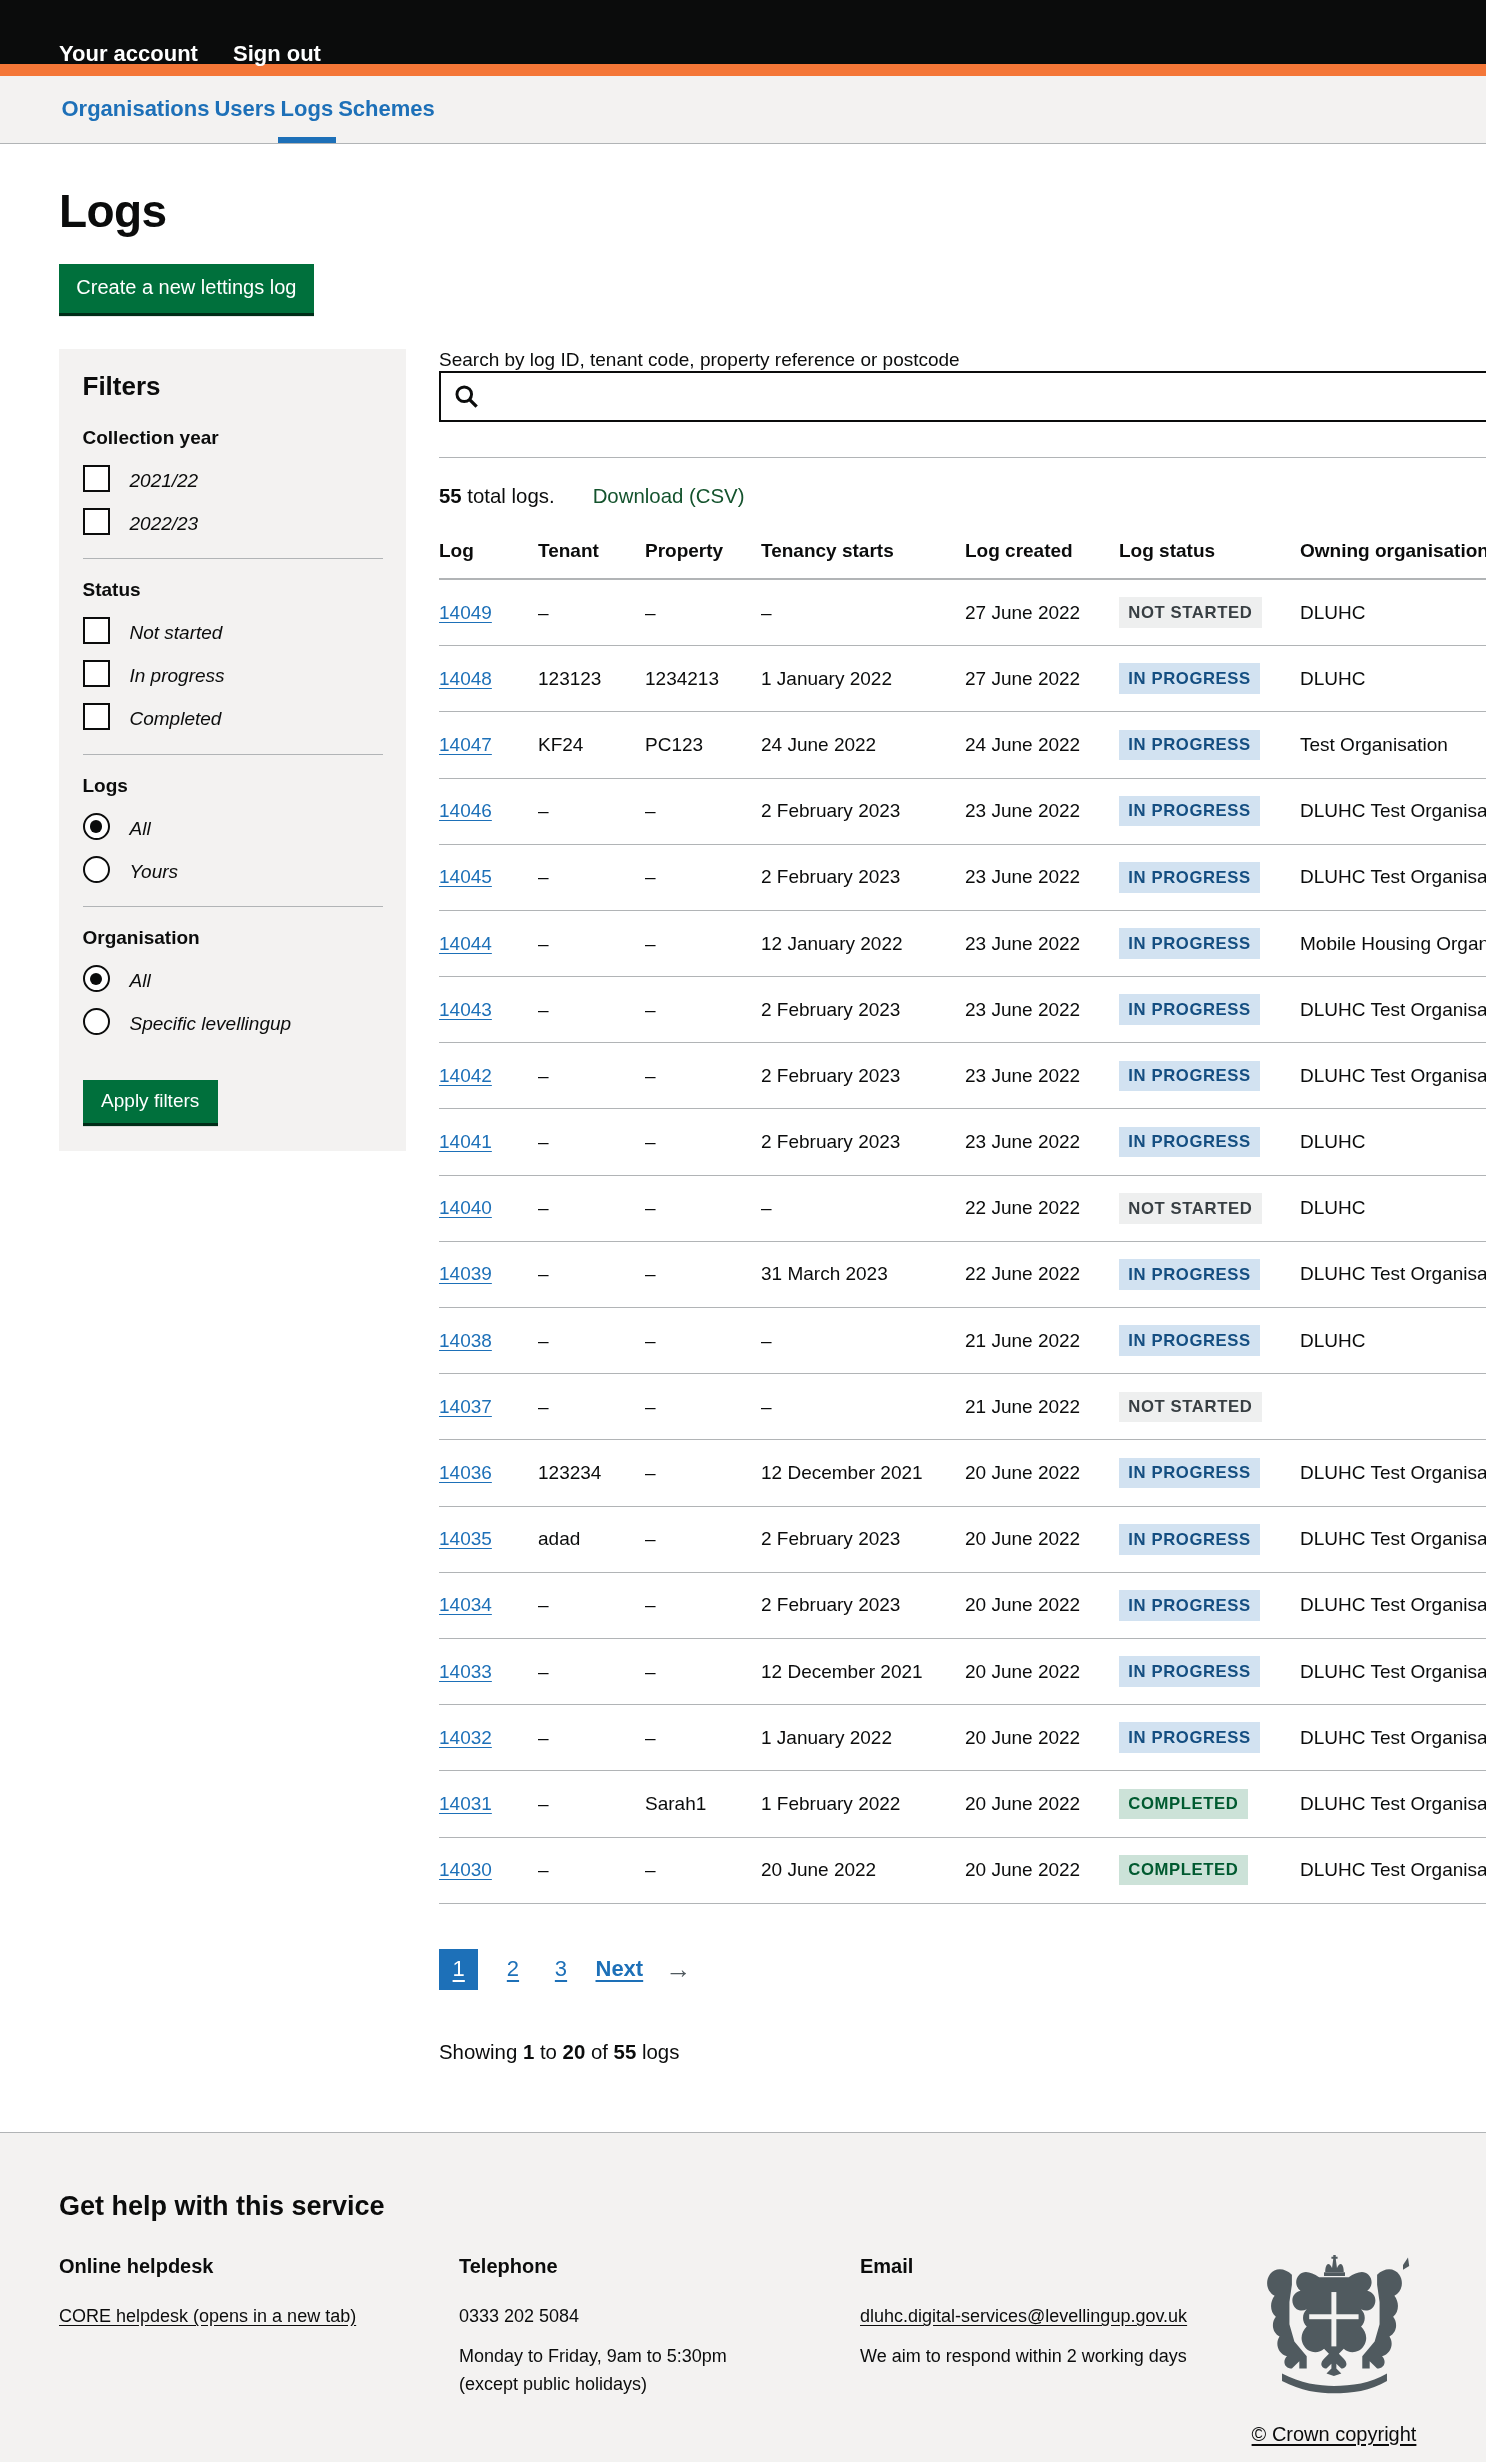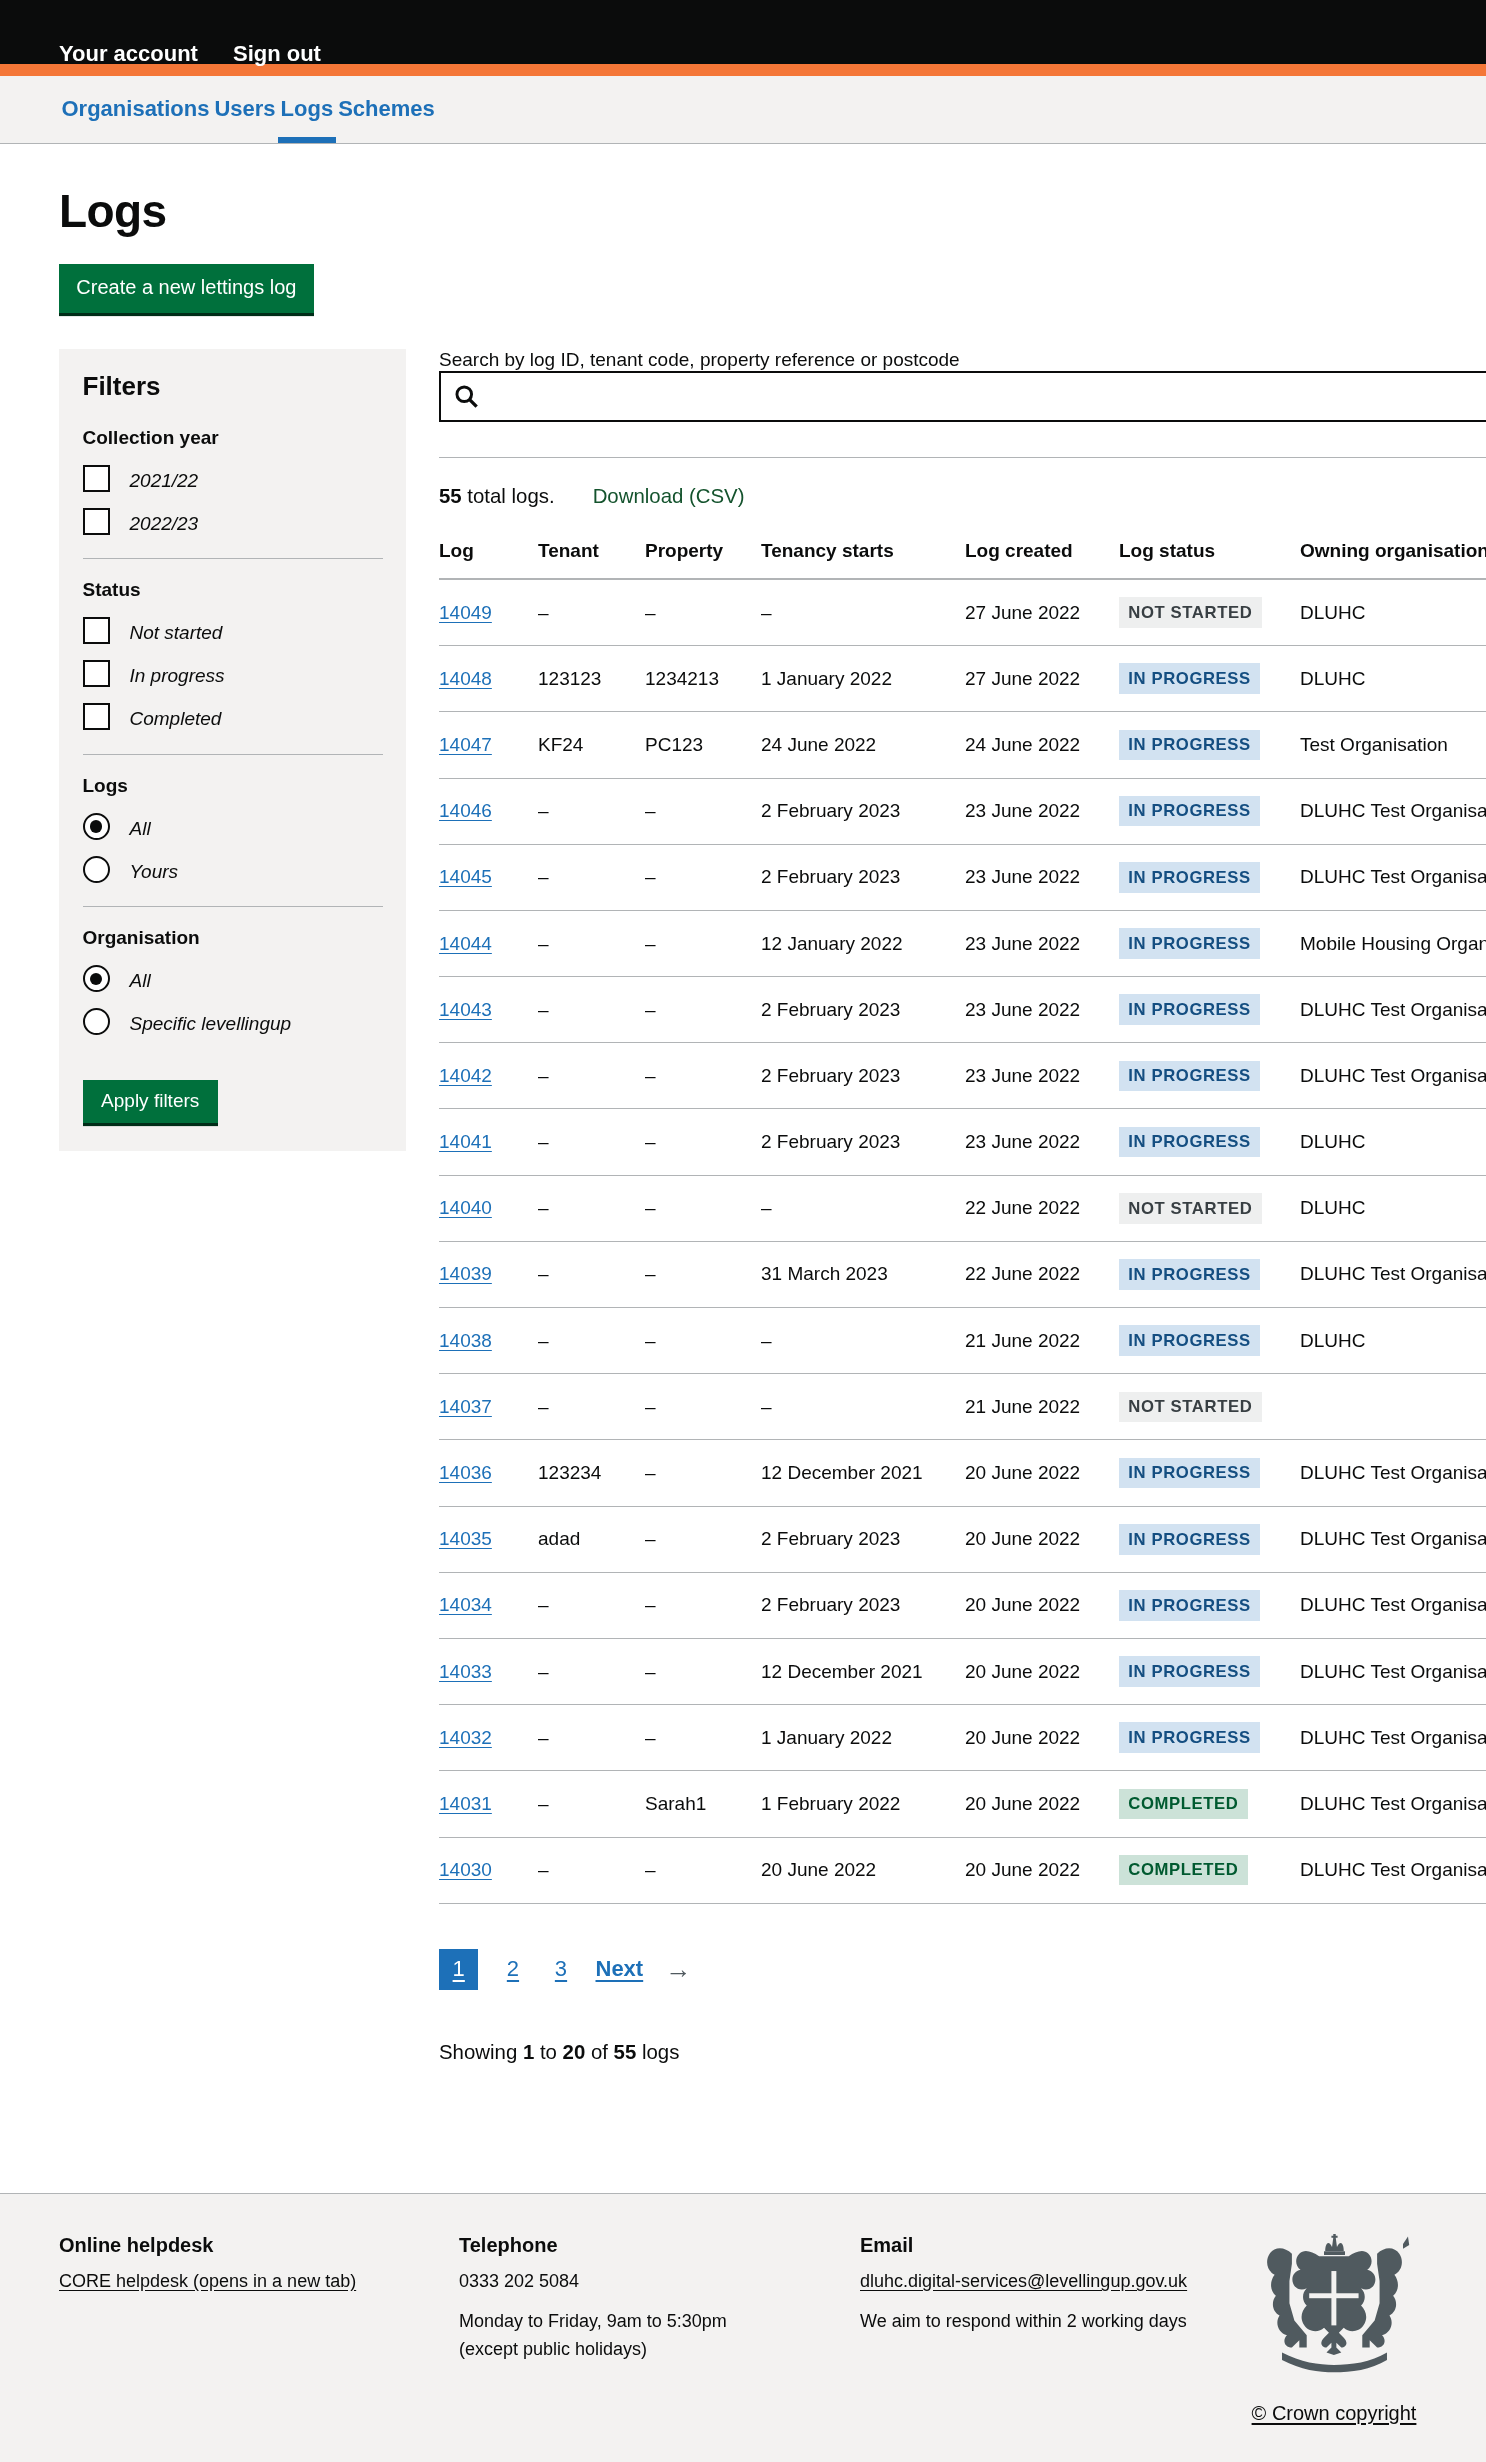--- a/index.html
+++ b/index.html
@@ -84,21 +84,21 @@
   .page-num.current { background:#1d70b8; color:#fff; padding:7.4px 13.6px; }
   .next-link { color:#1d70b8; font-weight:bold; text-decoration:underline; text-underline-offset:3.7px; cursor:pointer; }
   .next-arrow { color:#505a5f; font-size:26px; margin-left:1.2px; }
   .showing-line { margin-top:51px; font-size:20.4px; }
   .showing-line b { font-weight:bold; }
 
   
   footer { background:#f3f2f1; border-top:0.6px solid #b1b4b6; padding:40px 59px 37px; }
   .footer-heading { font-size:27px; font-weight:bold; margin:18.6px 0 33px; }
   .footer-cols { display:grid; grid-template-columns:400px 401px 1fr 186px; }
-  .footer-subheading { font-size:20px; font-weight:bold; margin-bottom:14px; }
+  .footer-subheading { font-size:20px; font-weight:bold; margin-bottom:28px; }
   .footer-text { font-size:18px; line-height:1.55; color:#0b0c0c; max-width:347px; }
   .footer-link { color:#0b0c0c; font-size:18px; text-decoration:underline; text-underline-offset:3.1px; }
   .footer-col p { margin-bottom:16px; font-size:18px; }
   .arms-col { display:flex; flex-direction:column; align-items:center; }
   .arms-svg { width:155px; height:142px; }
   .copyright-link { margin-top:26px; font-size:20px; color:#0b0c0c; text-decoration:underline; text-underline-offset:3.1px; }
 </style>
 </head>
 <body>
 
@@ -419,20 +419,21 @@
           </nav>
 
         <p class="showing-line">
           <span>Showing </span><b>1</b> to <b>20</b> of <b>55</b><span> logs</span>
         </p>
       </section>
     </div>
   </main>
 
   <footer>
+    <h2 class="footer-heading">Get help with this service</h2>
     <div class="footer-cols">
       <div class="footer-col">
         <h3 class="footer-subheading">Online helpdesk</h3>
         <a class="footer-link">CORE helpdesk (opens in a new tab)</a>
       </div>
       <div class="footer-col">
         <h3 class="footer-subheading">Telephone</h3>
         <p>0333 202 5084</p>
         <p class="footer-text">
           <span>Monday to Friday, 9am to 5:30pm</span><br>

